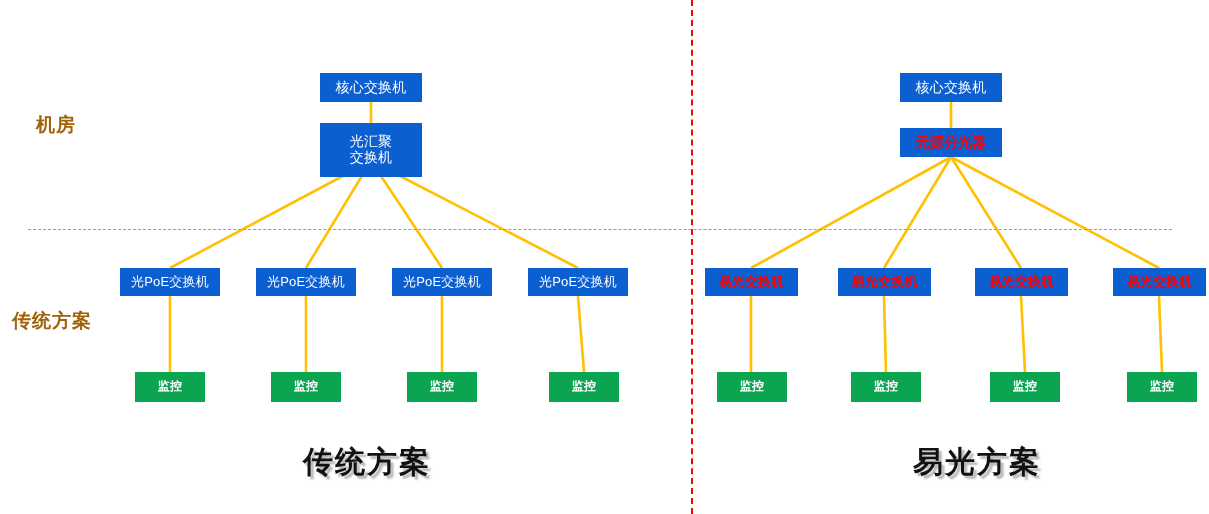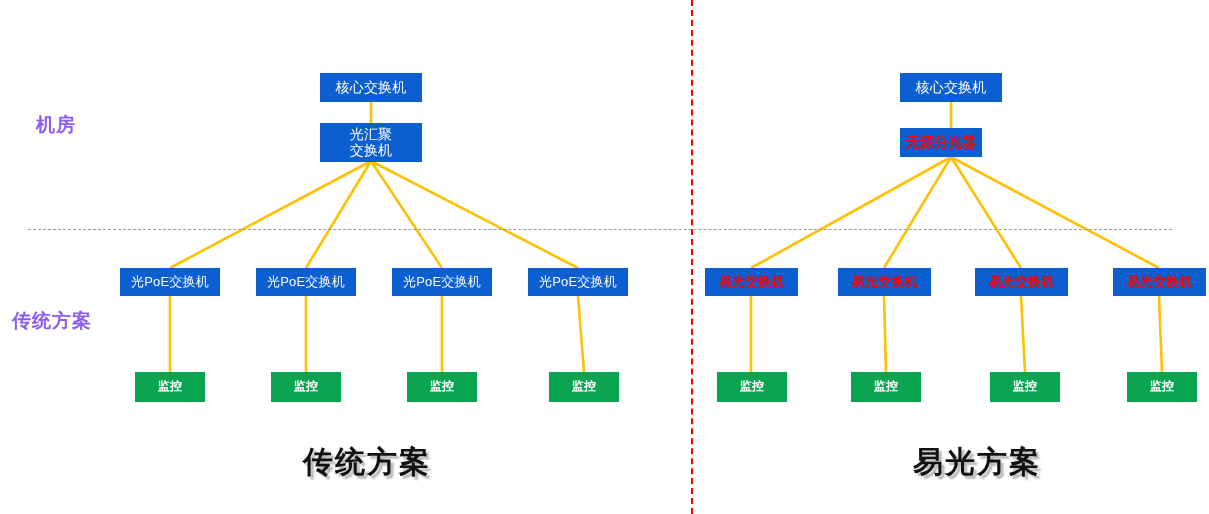--- a/index.html
+++ b/index.html
@@ -57,21 +57,21 @@
   }
   .node.small {
     font-size: 13px;
   }
 
   
   .row-label {
     position: absolute;
     font-size: 19px;
     font-weight: bold;
-    color: #8b5cf6;
+    color: #a16207;
     letter-spacing: 1px;
     z-index: 4;
   }
 
   
   .caption {
     position: absolute;
     font-size: 30px;
     font-weight: bold;
     color: #111111;
@@ -122,35 +122,35 @@
       <line x1="1159" y1="296" x2="1162" y2="372" stroke="#FFC000" stroke-width="2.6" stroke-linecap="butt"></line>
     </svg>
 
   <div class="v-divider" style="left: 691px; border-left-color: rgb(255, 0, 0);"></div>
   <div class="h-divider" style="left: 28px; top: 229px; width: 1144px; border-top-color: rgb(154, 154, 154);"></div>
 
   <div class="row-label" style="left: 36px; top: 112px;">机房</div>
   <div class="row-label" style="left: 12px; top: 308px;">传统方案</div>
 
   <div class="node blue" style="left: 320px; top: 73px; width: 102px; height: 29px; background: rgb(11, 95, 208);">核心交换机</div>
-  <div class="node blue" style="left: 320px; top: 123px; width: 102px; height: 39px; background: rgb(11, 95, 208);">光汇聚
+  <div class="node blue" style="left: 320px; top: 123px; width: 102px; height: 54px; background: rgb(11, 95, 208);">光汇聚
 交换机</div>
 
   <div class="node blue small" style="left: 120px; top: 268px; width: 100px; height: 28px; background: rgb(11, 95, 208);">光PoE交换机</div>
   <div class="node blue small" style="left: 256px; top: 268px; width: 100px; height: 28px; background: rgb(11, 95, 208);">光PoE交换机</div>
   <div class="node blue small" style="left: 392px; top: 268px; width: 100px; height: 28px; background: rgb(11, 95, 208);">光PoE交换机</div>
   <div class="node blue small" style="left: 528px; top: 268px; width: 100px; height: 28px; background: rgb(11, 95, 208);">光PoE交换机</div>
 
   <div class="node green" style="left: 135px; top: 372px; width: 70px; height: 30px; background: rgb(11, 165, 81);">监控</div>
   <div class="node green" style="left: 271px; top: 372px; width: 70px; height: 30px; background: rgb(11, 165, 81);">监控</div>
   <div class="node green" style="left: 407px; top: 372px; width: 70px; height: 30px; background: rgb(11, 165, 81);">监控</div>
   <div class="node green" style="left: 549px; top: 372px; width: 70px; height: 30px; background: rgb(11, 165, 81);">监控</div>
 
   <div class="node blue" style="left: 900px; top: 73px; width: 102px; height: 29px; background: rgb(11, 95, 208);">核心交换机</div>
-  <div class="node blue redtext" style="left: 900px; top: 128px; width: 82px; height: 29px; background: rgb(11, 95, 208); color: rgb(255, 0, 0);">无源分光器</div>
+  <div class="node blue redtext" style="left: 900px; top: 128px; width: 102px; height: 29px; background: rgb(11, 95, 208); color: rgb(255, 0, 0);">无源分光器</div>
 
   <div class="node blue redtext small" style="left: 705px; top: 268px; width: 93px; height: 28px; background: rgb(11, 95, 208); color: rgb(255, 0, 0);">易光交换机</div>
   <div class="node blue redtext small" style="left: 838px; top: 268px; width: 93px; height: 28px; background: rgb(11, 95, 208); color: rgb(255, 0, 0);">易光交换机</div>
   <div class="node blue redtext small" style="left: 975px; top: 268px; width: 93px; height: 28px; background: rgb(11, 95, 208); color: rgb(255, 0, 0);">易光交换机</div>
   <div class="node blue redtext small" style="left: 1113px; top: 268px; width: 93px; height: 28px; background: rgb(11, 95, 208); color: rgb(255, 0, 0);">易光交换机</div>
 
   <div class="node green" style="left: 717px; top: 372px; width: 70px; height: 30px; background: rgb(11, 165, 81);">监控</div>
   <div class="node green" style="left: 851px; top: 372px; width: 70px; height: 30px; background: rgb(11, 165, 81);">监控</div>
   <div class="node green" style="left: 990px; top: 372px; width: 70px; height: 30px; background: rgb(11, 165, 81);">监控</div>
   <div class="node green" style="left: 1127px; top: 372px; width: 70px; height: 30px; background: rgb(11, 165, 81);">监控</div>

